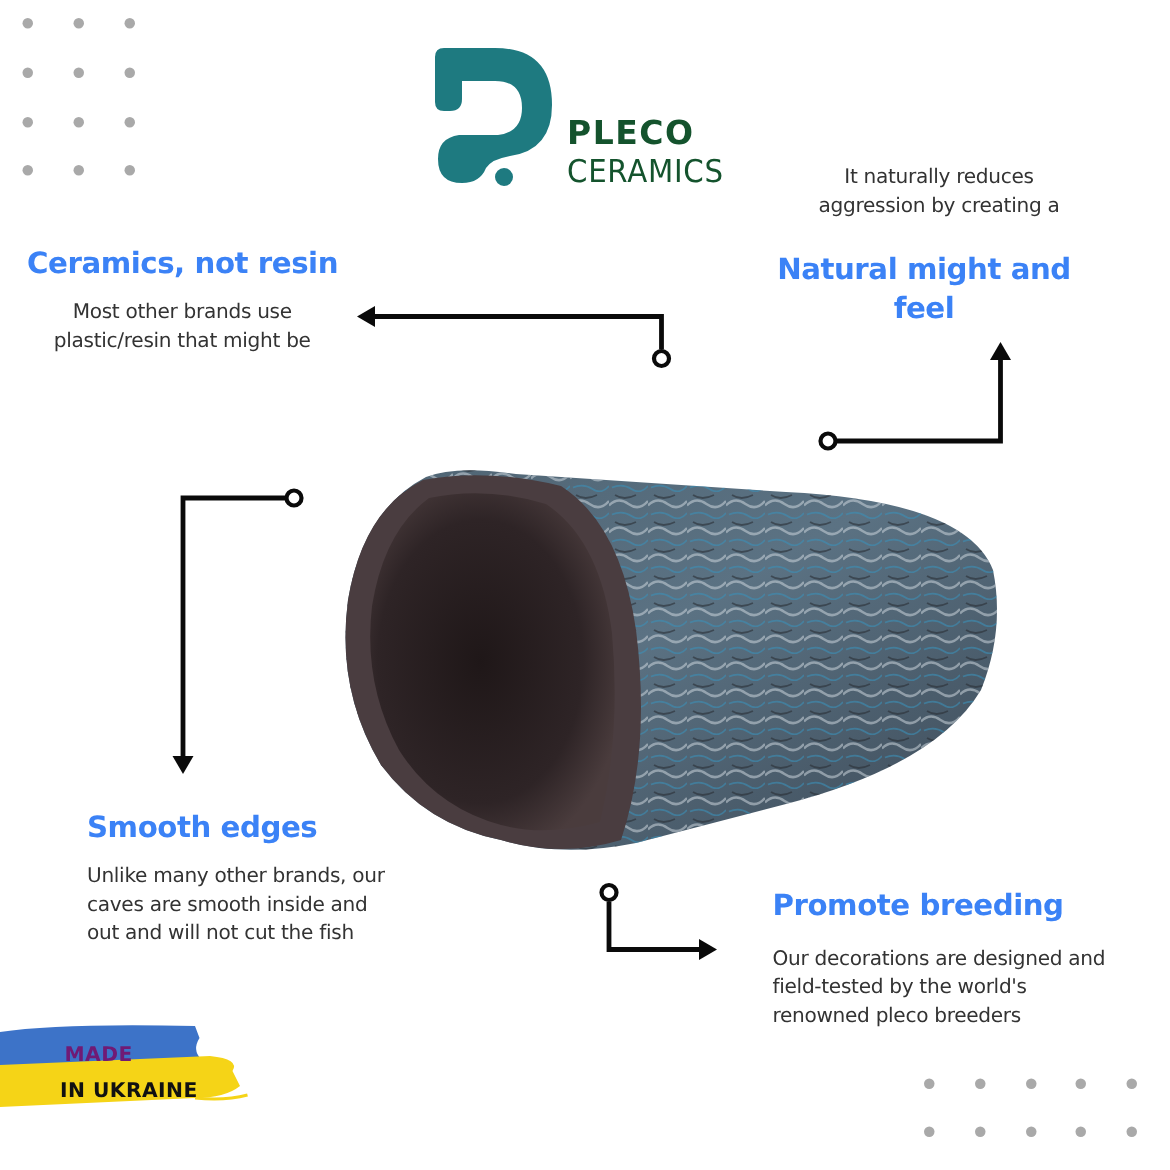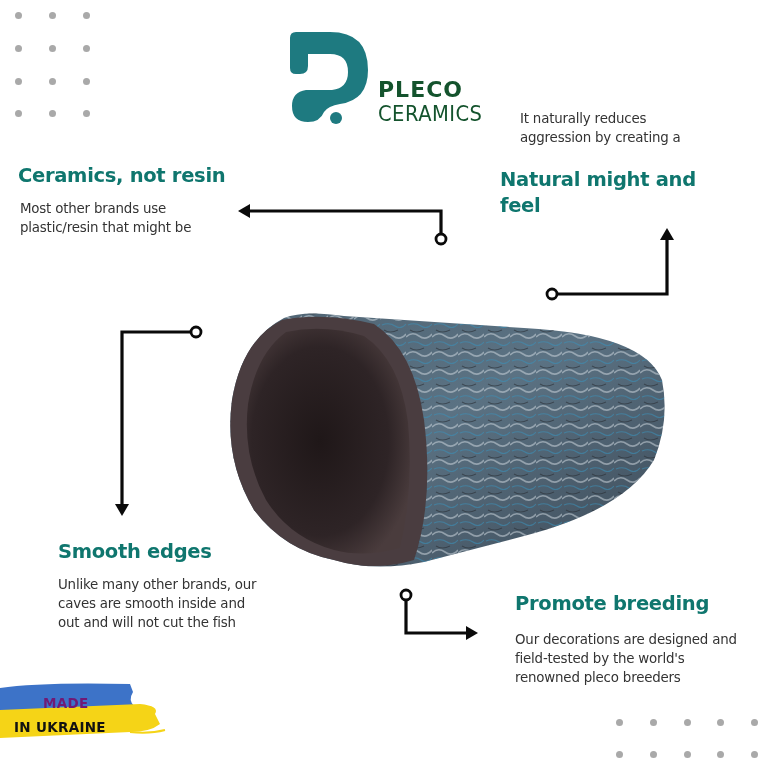--- a/index.html
+++ b/index.html
@@ -7,31 +7,31 @@
   body { position: relative; font-family: "DejaVu Sans", "Liberation Sans", sans-serif; color: #111; }
 
   .dots { position: absolute; }
   .dot { position: absolute; width: 7px; height: 7px; border-radius: 50%; background: #a9a9a9; }
 
   .logo-mark { position: absolute; left: 284px; top: 30px; width: 88px; height: 98px; }
   .logo-text { position: absolute; left: 378px; top: 78px; color: #14532d; }
   .logo-text .l1 { font-family: "DejaVu Sans", sans-serif; font-weight: bold; font-size: 22px; letter-spacing: 1px; line-height: 24px; }
   .logo-text .l2 { font-family: "DejaVu Sans", sans-serif; font-weight: normal; font-size: 21px; letter-spacing: 0.5px; line-height: 24px; transform: scaleX(0.93); transform-origin: left; }
 
-  .heading { position: absolute; font-family: "DejaVu Sans", sans-serif; font-weight: bold; font-size: 19.5px; color: #0f766e; letter-spacing: -0.3px; white-space: nowrap; }
+  .heading { position: absolute; font-family: "DejaVu Sans", sans-serif; font-weight: bold; font-size: 19.5px; color: #3b82f6; letter-spacing: -0.3px; white-space: nowrap; }
   .desc { position: absolute; font-family: "DejaVu Sans", sans-serif; font-size: 13.4px; color: #333; line-height: 19px; letter-spacing: -0.2px; }
-  .right { text-align: left; }
+  .right { text-align: center; }
 
   .connectors { position: absolute; left: 0; top: 0; width: 780px; height: 780px; pointer-events: none; }
 
   .cave { position: absolute; left: 224px; top: 310px; width: 444px; height: 262px; }
 
   .badge { position: absolute; left: 0; top: 680px; width: 170px; height: 80px; }
   .badge-made { position: absolute; left: 43px; top: 695px; font-family: "DejaVu Sans", sans-serif; font-weight: bold; font-size: 13.5px; color: #701a75; letter-spacing: 0.3px; }
-  .badge-ukr { position: absolute; left: 14px; top: 719px; font-family: "DejaVu Sans", sans-serif; font-weight: bold; font-size: 13.5px; color: #111111; letter-spacing: 0.3px; }
+  .badge-ukr { position: absolute; left: 40px; top: 719px; font-family: "DejaVu Sans", sans-serif; font-weight: bold; font-size: 13.5px; color: #111111; letter-spacing: 0.3px; }
 </style>
 </head>
 <body>
 
 <div class="dots" style="left:0;top:0;width:100px;height:120px;">
   <span class="dot" style="left:15px;top:12px"></span>
   <span class="dot" style="left:49px;top:12px"></span>
   <span class="dot" style="left:83px;top:12px"></span>
   <span class="dot" style="left:15px;top:45px"></span>
   <span class="dot" style="left:49px;top:45px"></span>

